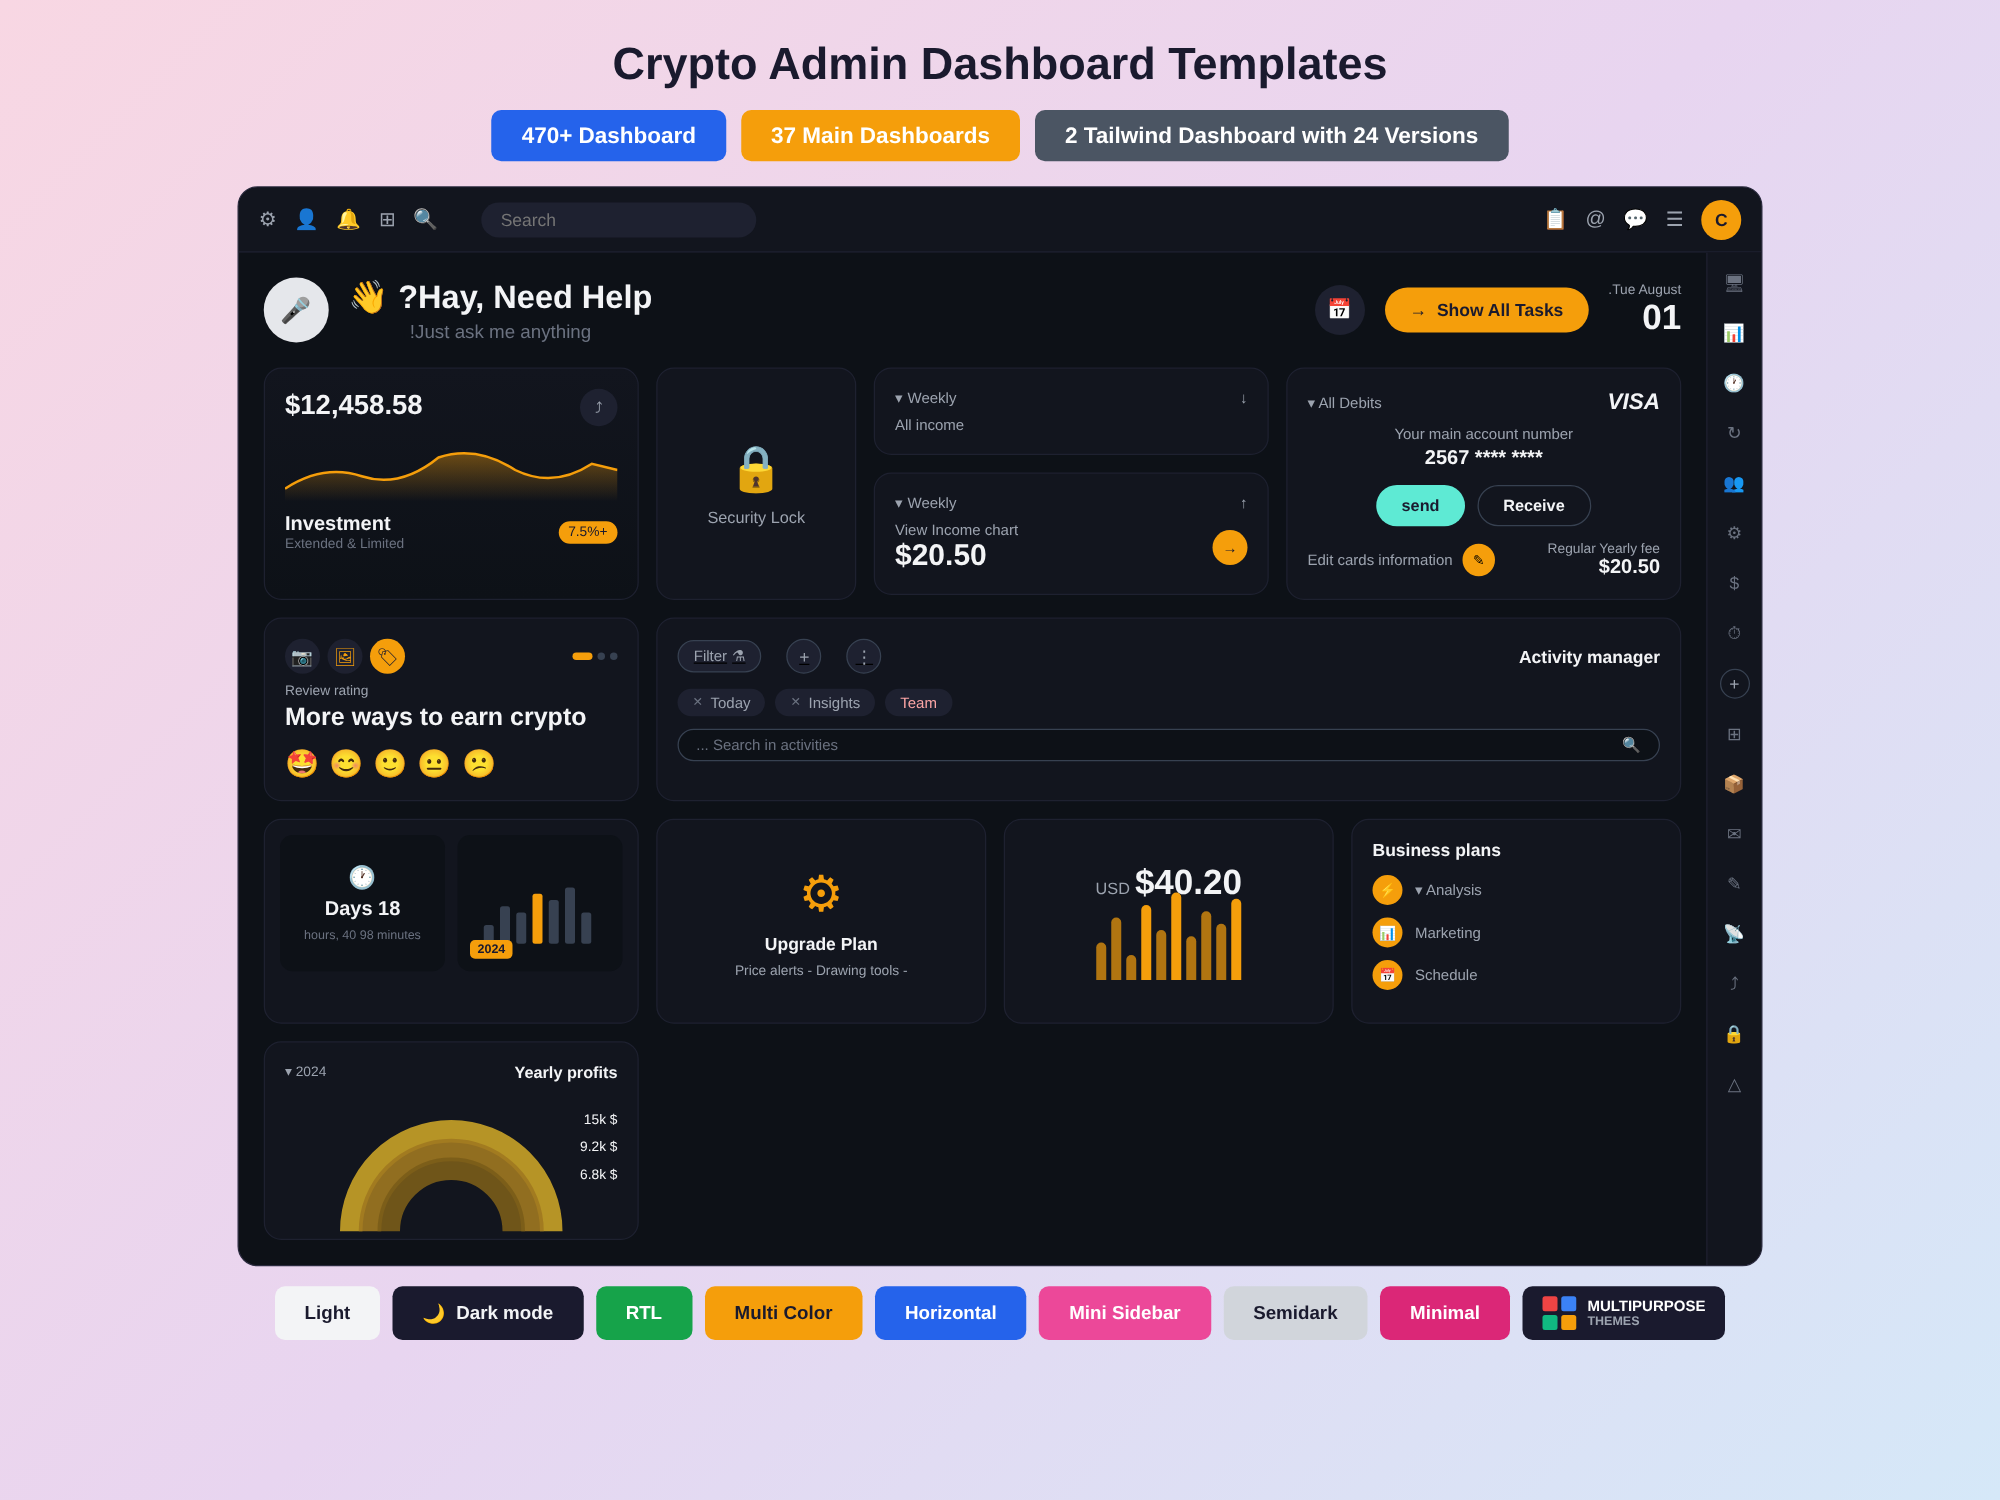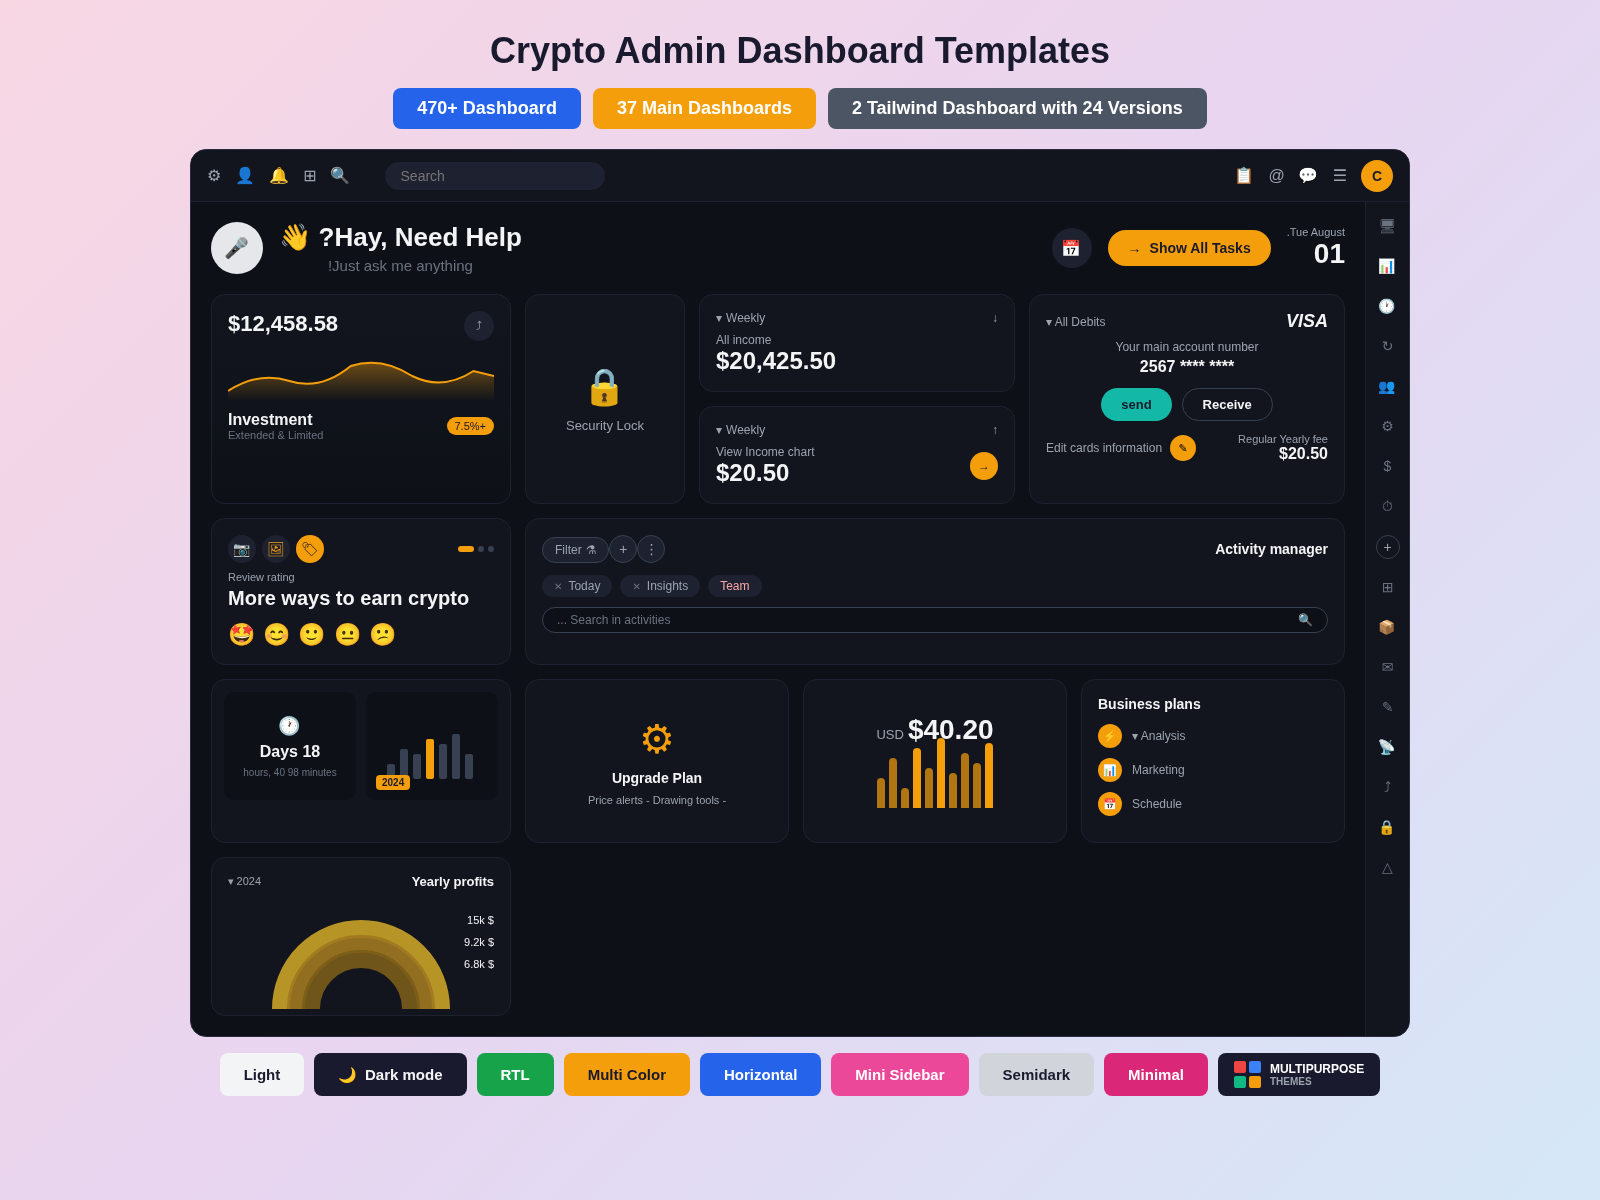--- a/index.html
+++ b/index.html
@@ -408,21 +408,21 @@
     }
 
     .card-actions {
       display: flex;
       gap: 10px;
       justify-content: center;
       margin-bottom: 12px;
     }
 
     .action-btn {
-      background: #14b8a6;
+      background: #5eead4;
       color: #1a1a2e;
       border: none;
       border-radius: 20px;
       padding: 8px 20px;
       font-size: 13px;
       font-weight: 600;
       cursor: pointer;
     }
 
     .action-btn.outline {
@@ -520,22 +520,23 @@
 
     .activity-header {
       display: flex;
       align-items: center;
       justify-content: space-between;
       margin-bottom: 12px;
     }
 
     .filter-row {
       display: flex;
-      align-items: flex-end;
-      gap: 0;
+      align-items: center;
+      gap: 20px;
+      text-decoration: underline;
     }
 
     .filter-btn {
       background: #1e2130;
       border: 1px solid #374151;
       border-radius: 20px;
       color: #9ca3af;
       padding: 5px 12px;
       font-size: 12px;
       cursor: pointer;
@@ -948,21 +949,20 @@
 
           <div class="card income-card">
             <div class="income-header">
               <div class="weekly-label">
                 <span>▾</span>
                 <span>Weekly</span>
               </div>
               <span class="arrow-icon">↓</span>
             </div>
             <div class="income-sub">All income</div>
-            <div class="income-amount">$20,425.50</div>
           </div>
 
           <div class="card income-card">
             <div class="income-header">
               <div class="weekly-label">
                 <span>▾</span>
                 <span>Weekly</span>
               </div>
               <span class="arrow-icon">↑</span>
             </div>

